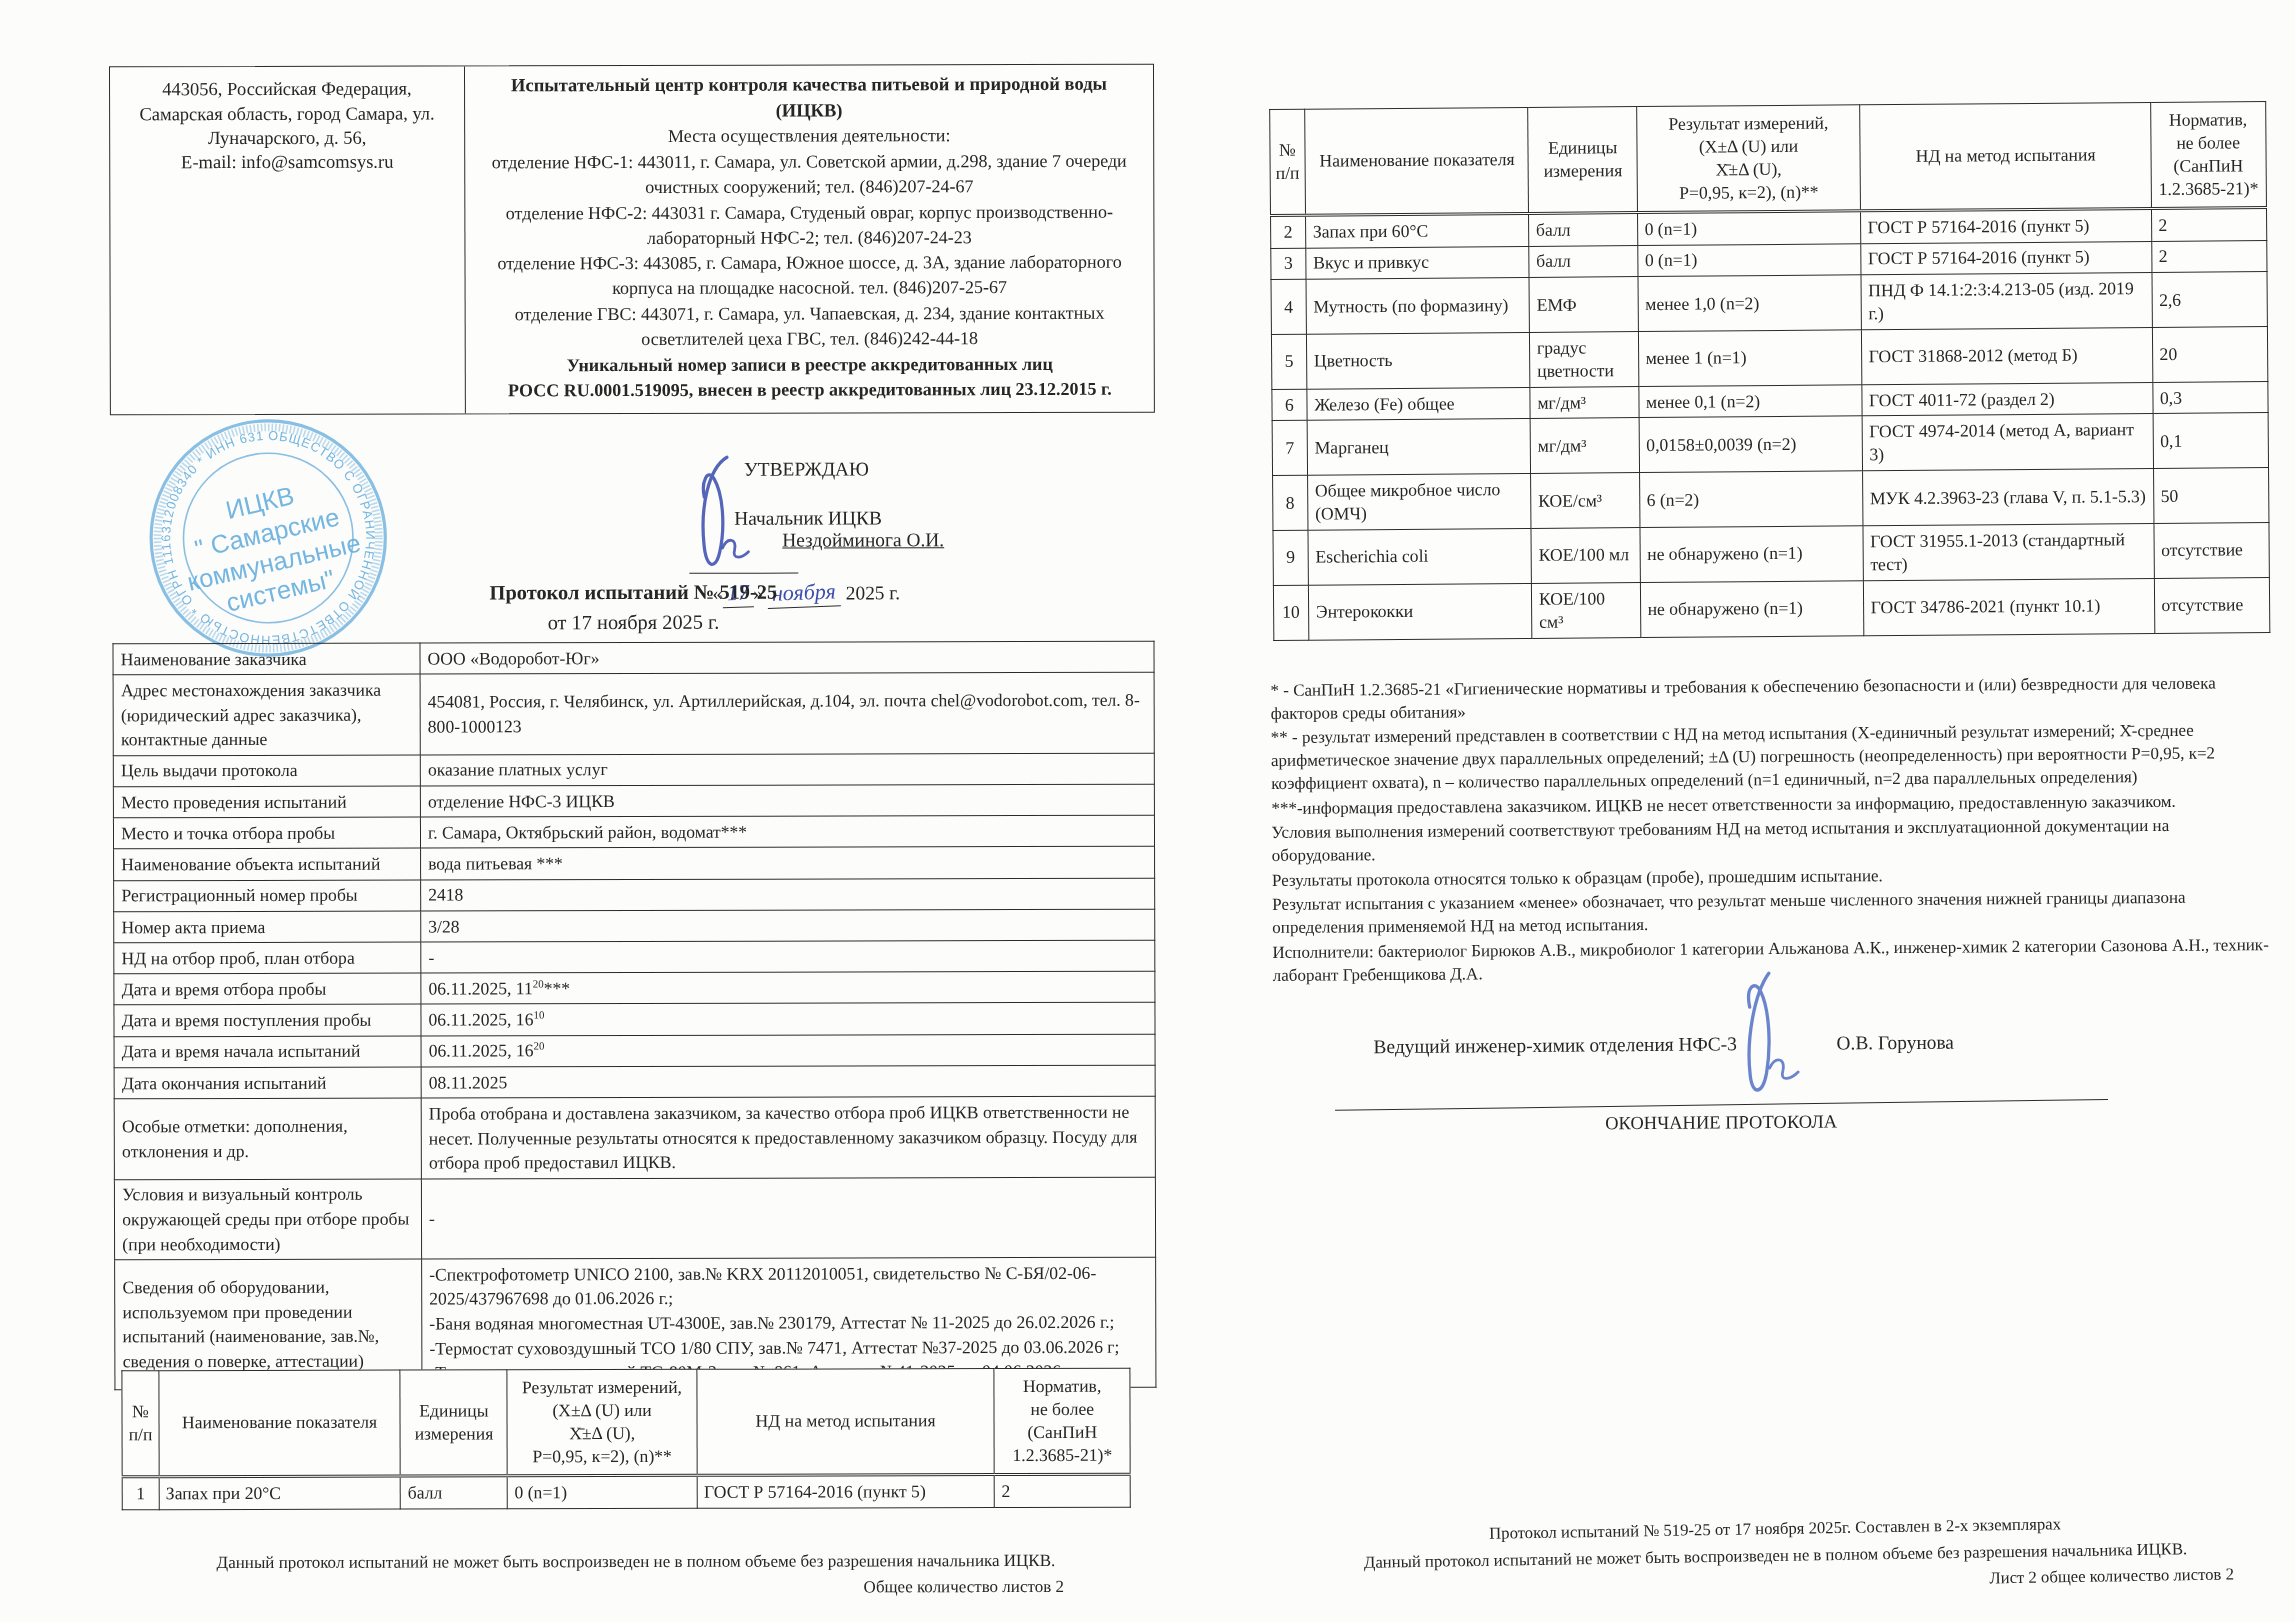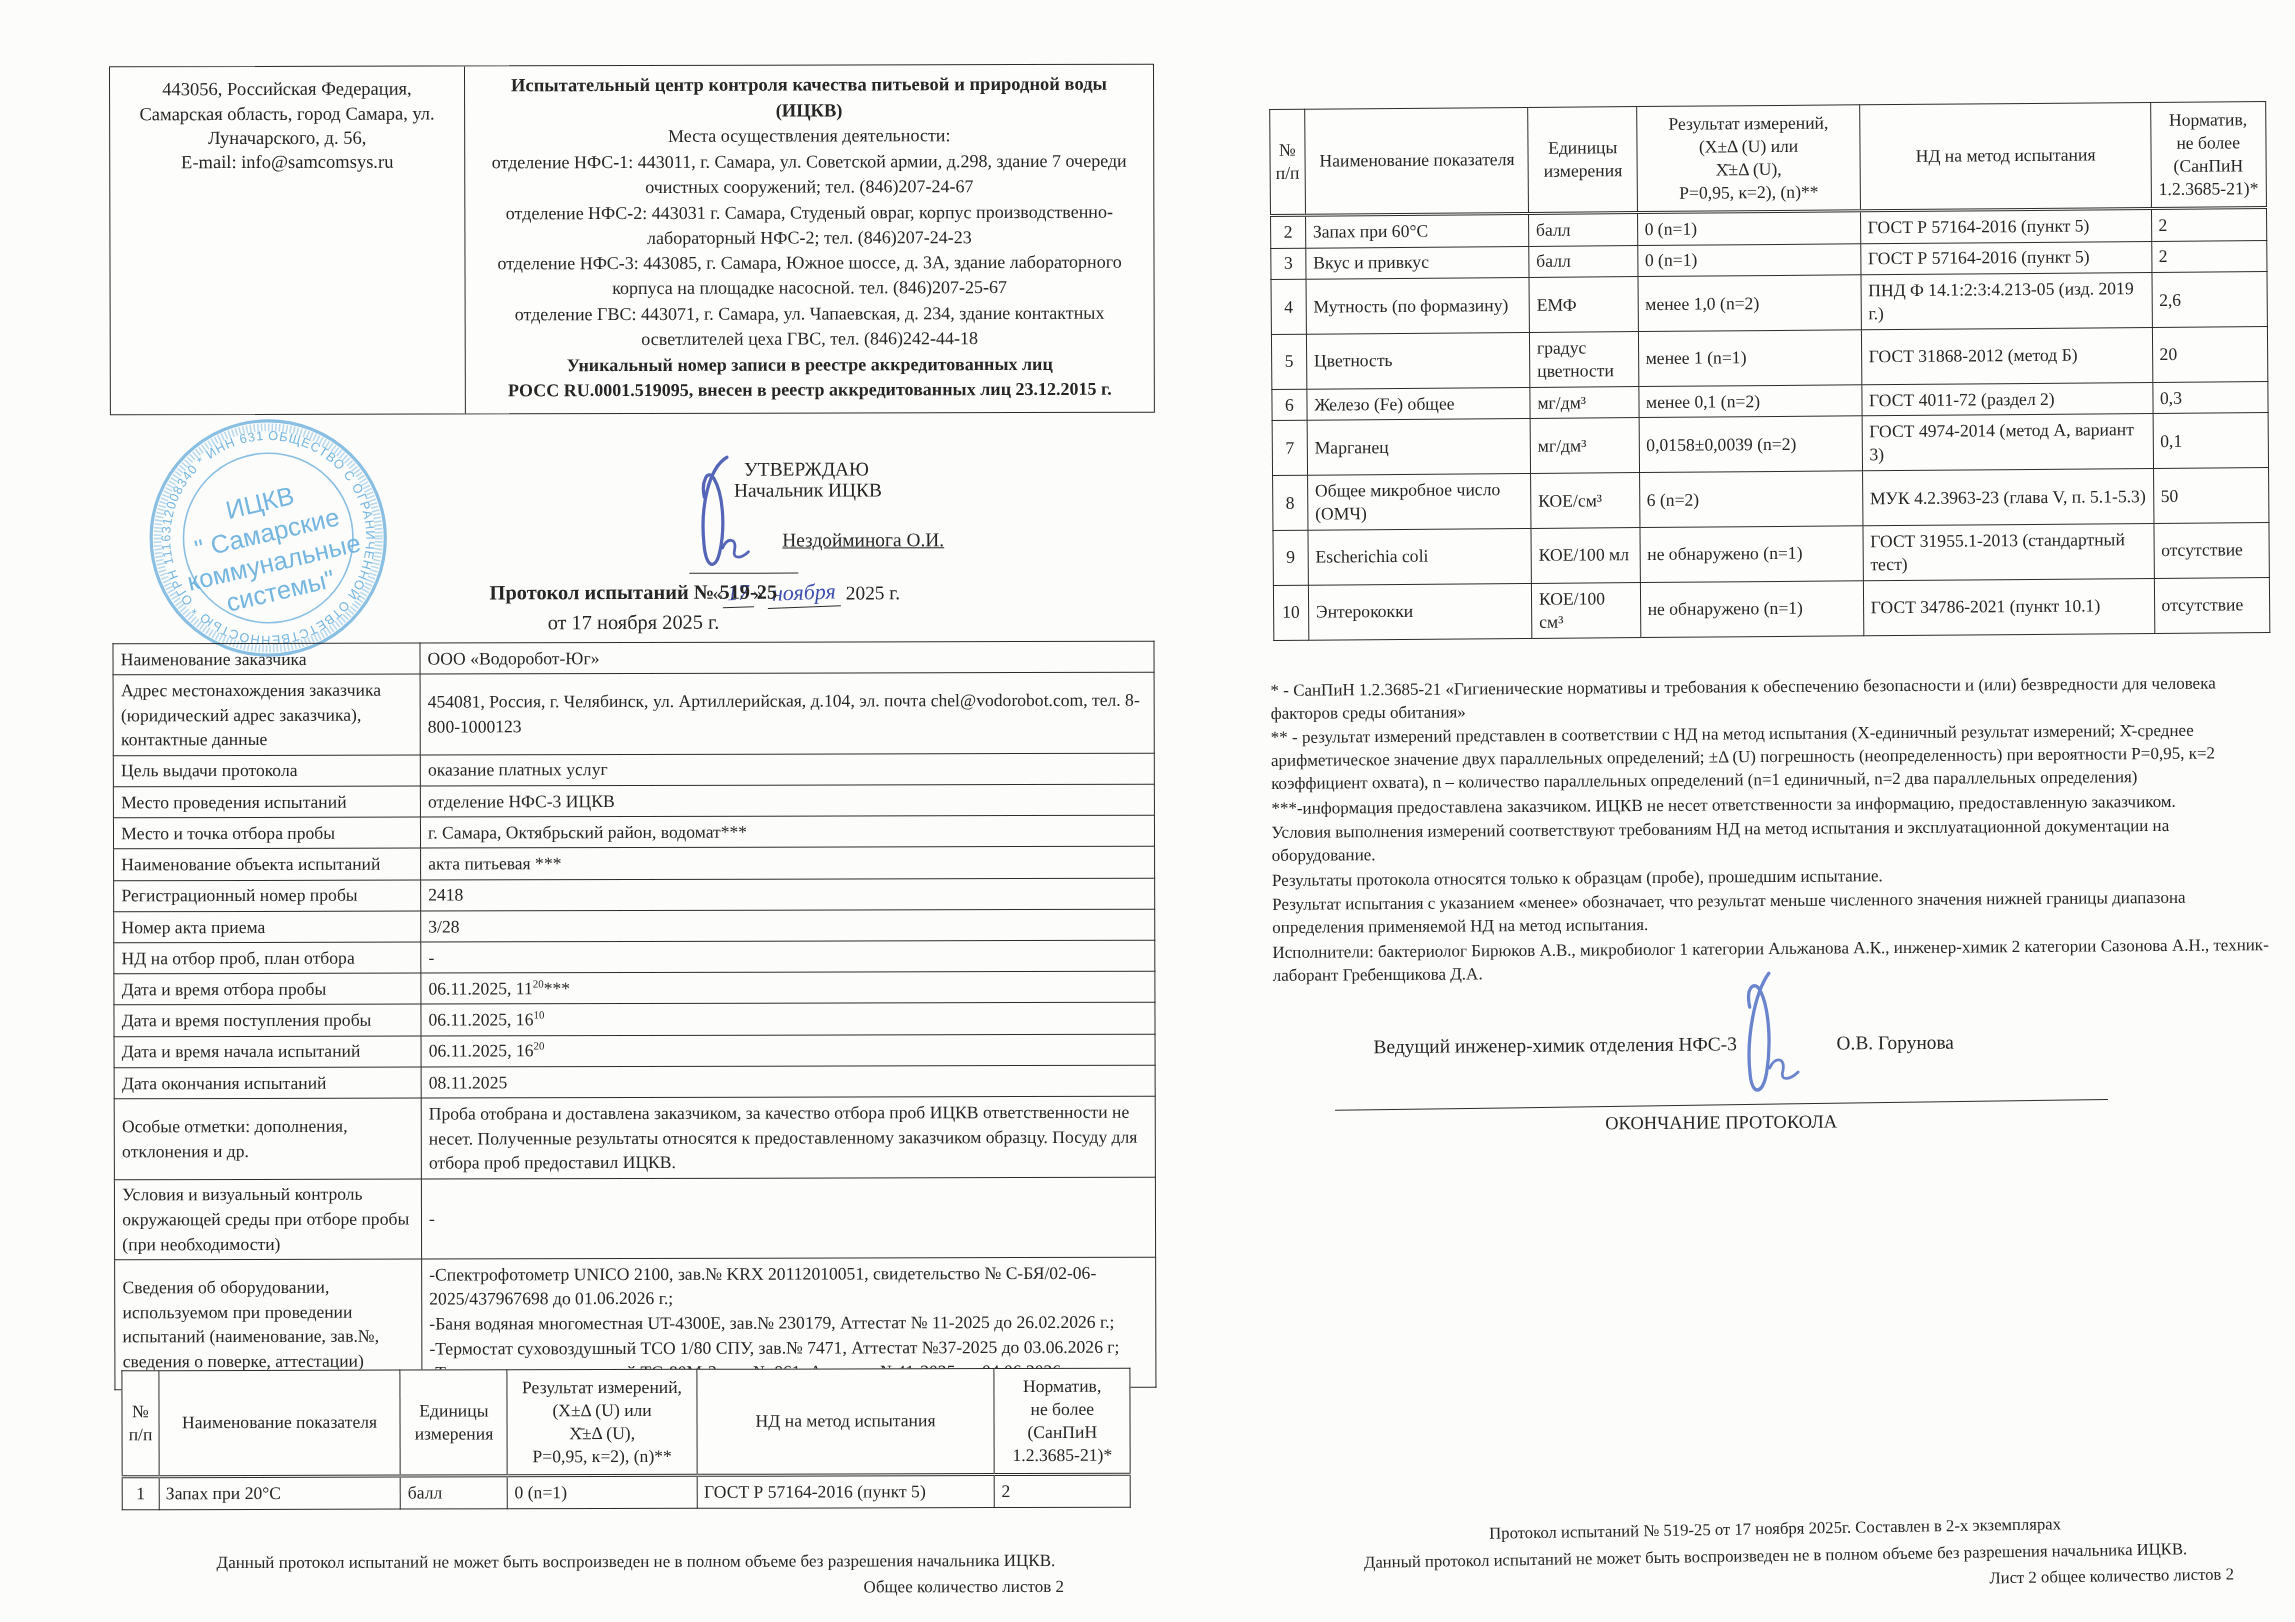--- a/index.html
+++ b/index.html
@@ -22,21 +22,21 @@
   .branch{margin-top:0.9px;}
   .registry{font-weight:bold;margin-top:1.9px;}
 
   
   .stamp{position:absolute;left:35px;top:349px;width:246px;height:246px;opacity:.92;pointer-events:none;}
   .stamp svg{width:100%;height:100%;font-family:"Liberation Sans","DejaVu Sans",sans-serif;}
 
   
   .approve{position:absolute;left:574px;top:391px;width:361px;height:213px;font-size:19.4px;margin-left:28px;}
   .a-title{position:absolute;left:32px;top:2.8px;}
-  .a-role{position:absolute;left:22px;top:24px;}
+  .a-role{position:absolute;left:22px;top:52px;}
   .a-name{position:absolute;left:70px;top:74px;text-decoration:underline;}
   .a-sigline{position:absolute;left:-23px;top:117px;width:109px;border-top:1.9px solid #2b2b2b;}
   .a-date{position:absolute;left:0px;top:124px;white-space:nowrap;}
   .hand{font-style:italic;color:#3d4fae;font-size:22px;border-bottom:1.9px solid #2b2b2b;padding:0 4.6px 0.9px;display:inline-block;transform:rotate(-2deg);}
   .a-sig{position:absolute;left:-39px;top:-4.6px;width:93px;height:139px;}
 
   
   .proto-title{position:absolute;left:0;top:513px;width:1046px;text-align:center;font-size:20.4px;line-height:1.45;}
   .proto-title .t1{font-weight:bold;}
 
@@ -155,21 +155,21 @@
           <tr>
             <td class="lbl">Место проведения испытаний</td>
             <td class="val"><span>отделение НФС-3 ИЦКВ</span></td>
           </tr>
           <tr>
             <td class="lbl">Место и точка отбора пробы</td>
             <td class="val"><span>г. Самара, Октябрьский район, водомат***</span></td>
           </tr>
           <tr>
             <td class="lbl">Наименование объекта испытаний</td>
-            <td class="val"><span>акта питьевая ***</span></td>
+            <td class="val"><span>вода питьевая ***</span></td>
           </tr>
           <tr>
             <td class="lbl">Регистрационный номер пробы</td>
             <td class="val"><span>2418</span></td>
           </tr>
           <tr>
             <td class="lbl">Номер акта приема</td>
             <td class="val"><span>3/28</span></td>
           </tr>
           <tr>

